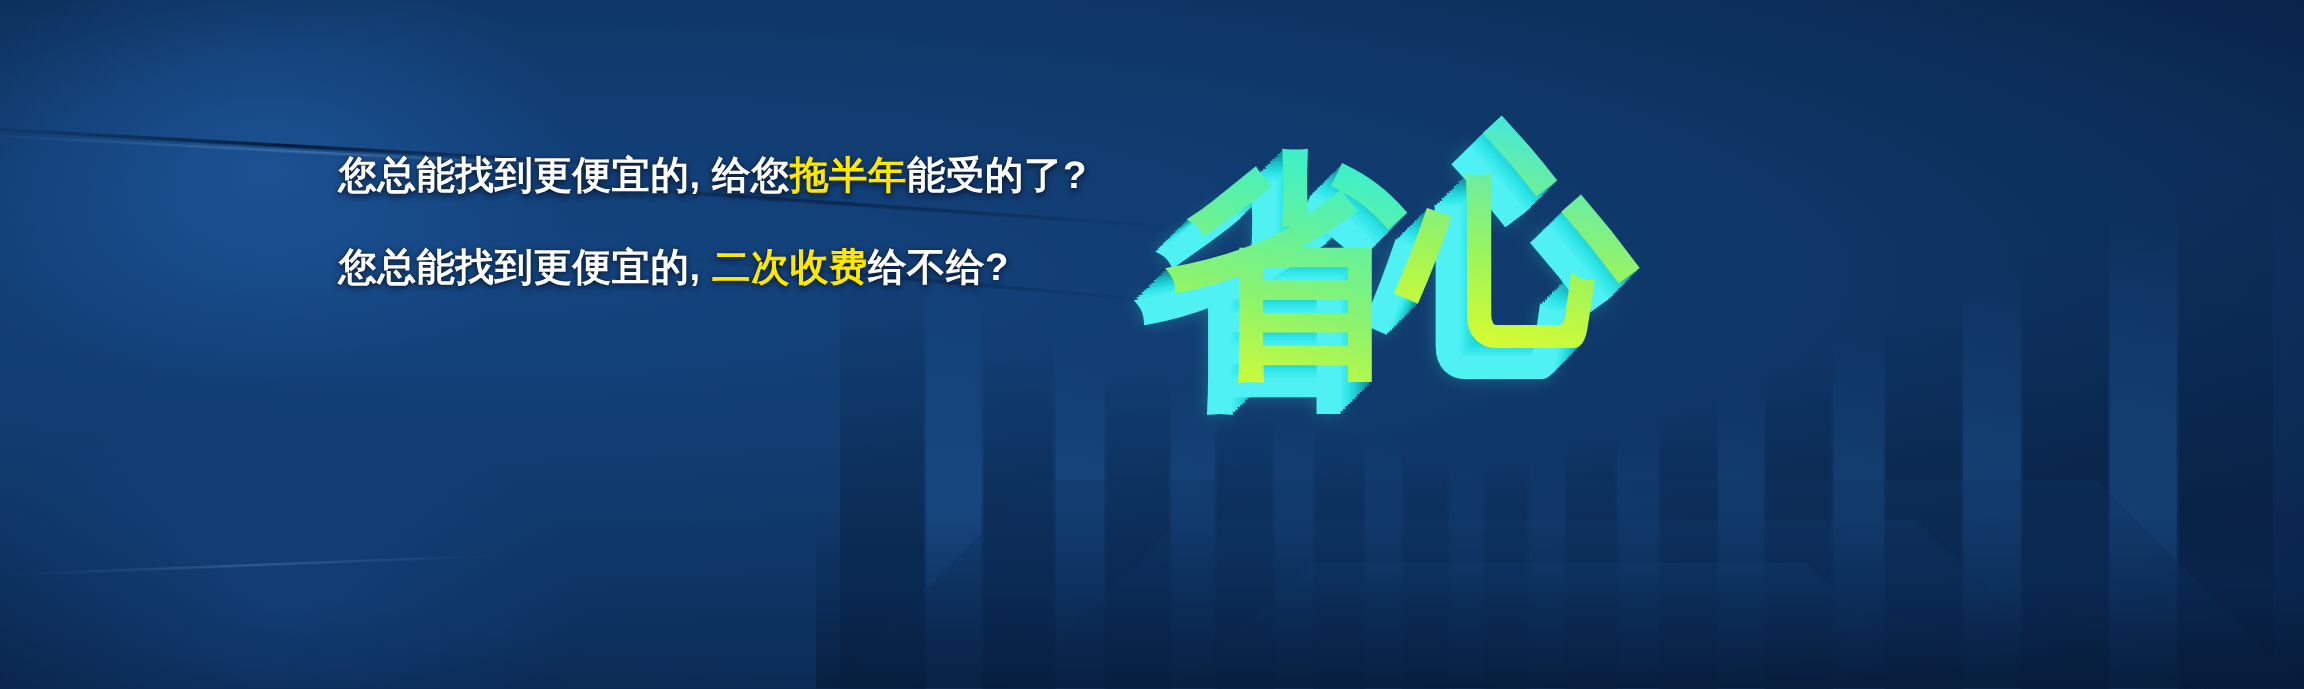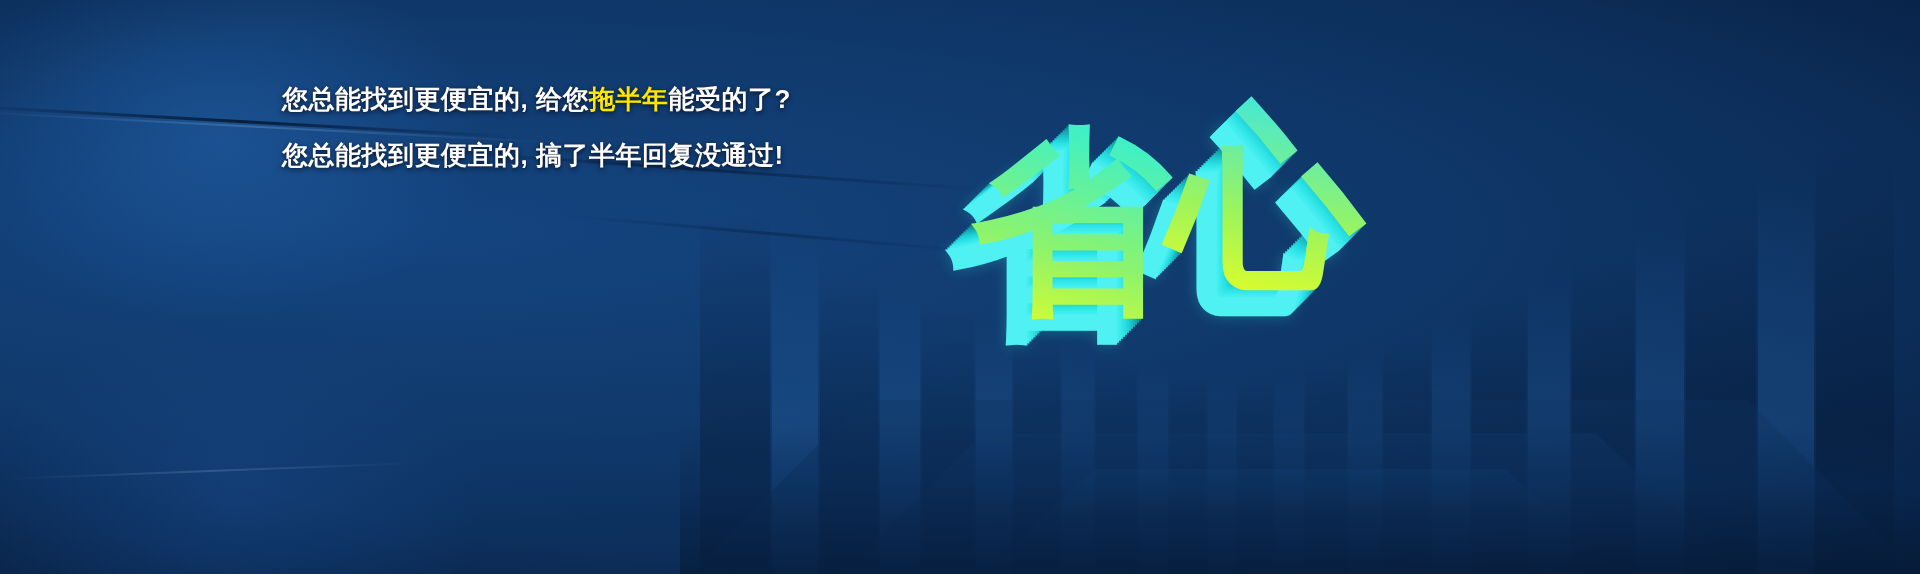--- a/index.html
+++ b/index.html
@@ -33,23 +33,24 @@
   .streakDark{position:absolute;height:3px;background:linear-gradient(90deg,rgba(2,12,30,.0),rgba(2,12,30,.75),rgba(2,12,30,.0));filter:blur(.6px);}
   .glowtl{position:absolute;left:-160px;top:-120px;width:760px;height:520px;
     background:radial-gradient(closest-side,rgba(40,110,190,.40),rgba(40,110,190,0) 70%);}
   .glowbl{position:absolute;left:-120px;bottom:-180px;width:700px;height:500px;
     background:radial-gradient(closest-side,rgba(22,70,135,.55),rgba(22,70,135,0) 72%);}
   .vign{position:absolute;inset:0;background:radial-gradient(120% 120% at 50% 45%,rgba(0,0,0,0) 45%,rgba(0,10,28,.55) 100%);}
 
   
   .copy{position:absolute;left:282px;top:86px;width:640px;}
   .line{
-    font-size:26px;font-weight:bold;color:#ffffff;letter-spacing:.5px;
+    font-size:32px;font-weight:bold;color:#ffffff;letter-spacing:.5px;
     line-height:1;margin-bottom:30px;white-space:nowrap;
     text-shadow:0 2px 5px rgba(0,10,30,.75),0 0 1px rgba(0,10,30,.9);
+    margin-top:44px;
   }
   .line:last-child{margin-bottom:0;}
   .hl{color:#ffe800;}
   .promise{color:#ffe800;font-size:26px;font-weight:bold;letter-spacing:.5px;
     text-shadow:0 2px 5px rgba(0,10,30,.75);white-space:nowrap;}
 
   
   .logo{position:absolute;left:915px;top:60px;width:470px;height:330px;}
   .logo svg{display:block;width:470px;height:330px;overflow:visible;}
   .logo-text{
@@ -105,24 +106,24 @@
   <div class="streakDark" style="left:560px;top:232px;width:420px;transform:rotate(5deg);opacity:.35;"></div>
 
   <div class="vign"></div>
 
   <div class="copy">
 
     <div class="line">
       <span>您总能找到更便宜的, 给您</span><span class="hl">拖半年</span><span>能受的了?</span>
     </div>
 
+    <div class="line">
+      <span>您总能找到更便宜的, </span><span class="hl">二次收费</span><span>给不给?</span>
+    </div>
 
-    <div class="line">
-      <span>您总能找到更便宜的, 搞了半年回复没通过!</span>
-    </div>
 
 
   </div>
 
   <div class="logo">
     <svg viewBox="0 0 470 330" xmlns="http://www.w3.org/2000/svg">
       <defs>
         <linearGradient id="gFace" x1="0" y1="1" x2="0.25" y2="0">
           <stop offset="0%" stop-color="#e9ff1f"></stop>
           <stop offset="45%" stop-color="#8df36d"></stop>

